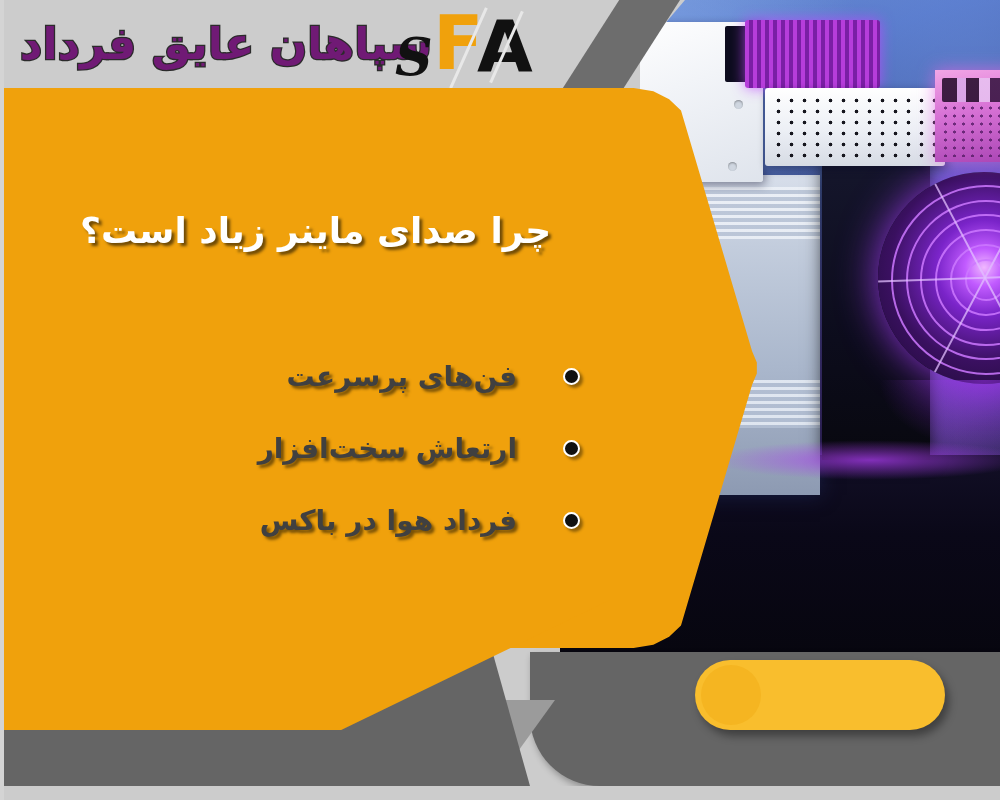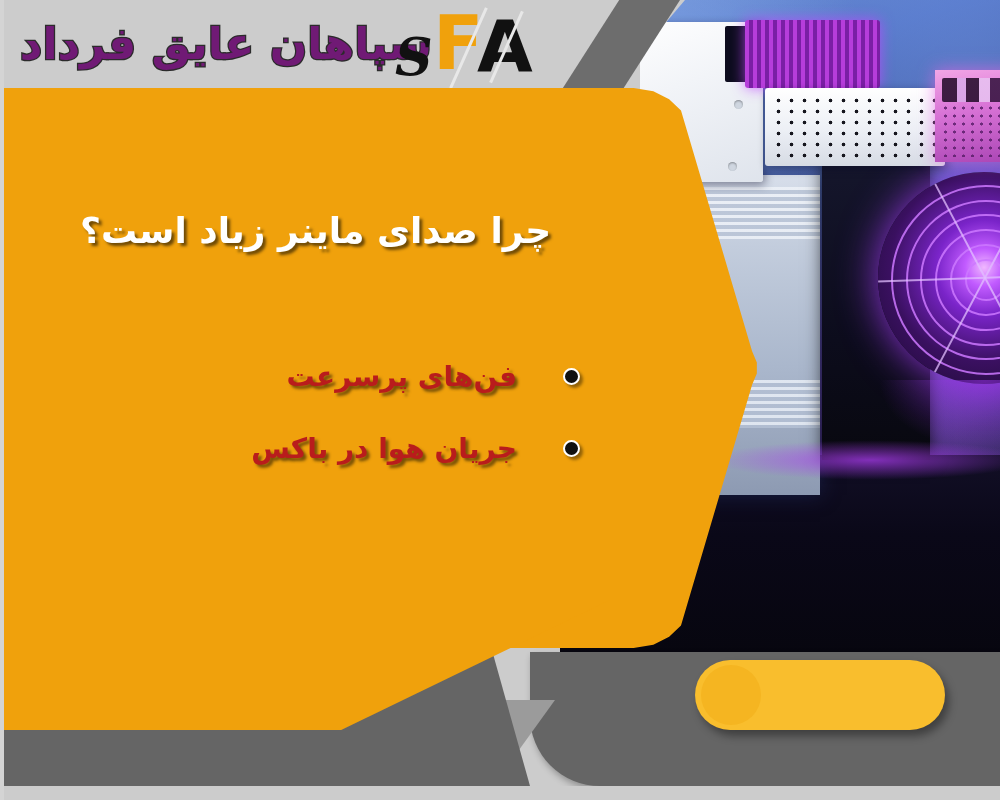--- a/index.html
+++ b/index.html
@@ -209,21 +209,21 @@
   }
   .bullet-dot{
     width:13px;height:13px;border-radius:50%;
     background:#111;
     border:2.5px solid #fff;
     box-shadow:3px 3px 3px rgba(0,0,0,.4);
     flex:0 0 auto;
     margin-left:46px;
   }
   .bullet-label{
-    color:#b91c1c;font-size:28px;font-weight:bold;
+    color:#404040;font-size:28px;font-weight:bold;
     text-shadow:3px 3px 3px rgba(0,0,0,.5);
     white-space:nowrap;
   }
   .bottom-left-bar2{
     position:absolute;left:-20px;top:656px;width:440px;height:130px;
     background:#656565;
     box-shadow:2px 4px 7px rgba(0,0,0,.3);
   }
   .bottom-notch{
     position:absolute;left:400px;top:656px;width:130px;height:130px;
@@ -318,21 +318,25 @@
   <div class="content">
     <div class="headline">چرا صدای ماینر زیاد است؟</div>
 
     <div class="bullets">
       <div class="bullet-row">
         <span class="bullet-dot"></span>
         <span class="bullet-label">فن‌های پرسرعت</span>
       </div>
       <div class="bullet-row">
         <span class="bullet-dot"></span>
-        <span class="bullet-label">جریان هوا در باکس</span>
+        <span class="bullet-label">ارتعاش سخت‌افزار</span>
+      </div>
+      <div class="bullet-row">
+        <span class="bullet-dot"></span>
+        <span class="bullet-label">فرداد هوا در باکس</span>
       </div>
     </div>
   </div>
 
   <div class="bottom-right-bar"></div>
   <div class="bottom-notch-light"></div>
   <div class="bottom-left-bar2"></div>
   <div class="bottom-notch"></div>
   <div class="orange-tail"></div>
 

